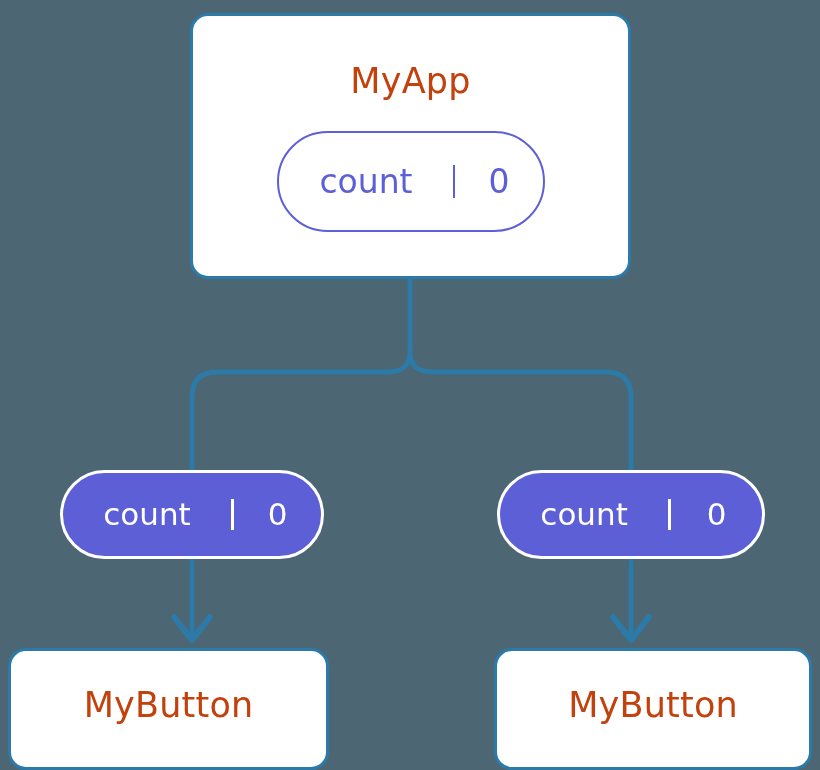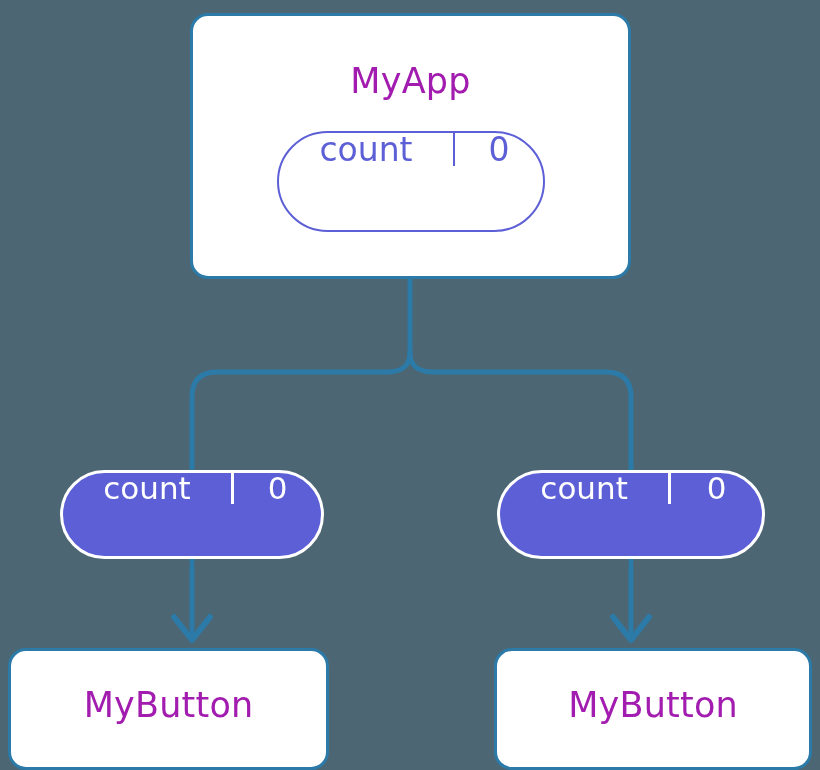--- a/index.html
+++ b/index.html
@@ -33,21 +33,21 @@
     position: absolute;
     background: #ffffff;
     border: 3px solid #2b7aa8;
     border-radius: 18px;
     box-sizing: border-box;
     display: flex;
     flex-direction: column;
     align-items: center;
   }
   .comp-title {
-    color: #a21caf;
+    color: #c2410c;
     font-size: 35px;
     font-weight: 400;
     letter-spacing: 0.2px;
     line-height: 1;
     white-space: nowrap;
   }
 
   #box-myapp {
     left: 190px;
     top: 13px;
@@ -74,21 +74,21 @@
     justify-content: center;
     border-bottom-left-radius: 18px;
     border-bottom-right-radius: 18px;
     padding-bottom: 8px;
   }
 
   
   .pill {
     position: absolute;
     display: flex;
-    align-items: flex-start;
+    align-items: center;
     box-sizing: border-box;
     border-radius: 999px;
     overflow: hidden;
   }
   .pill .pill-key,
   .pill .pill-val {
     display: flex;
     align-items: center;
     justify-content: center;
     line-height: 1;

